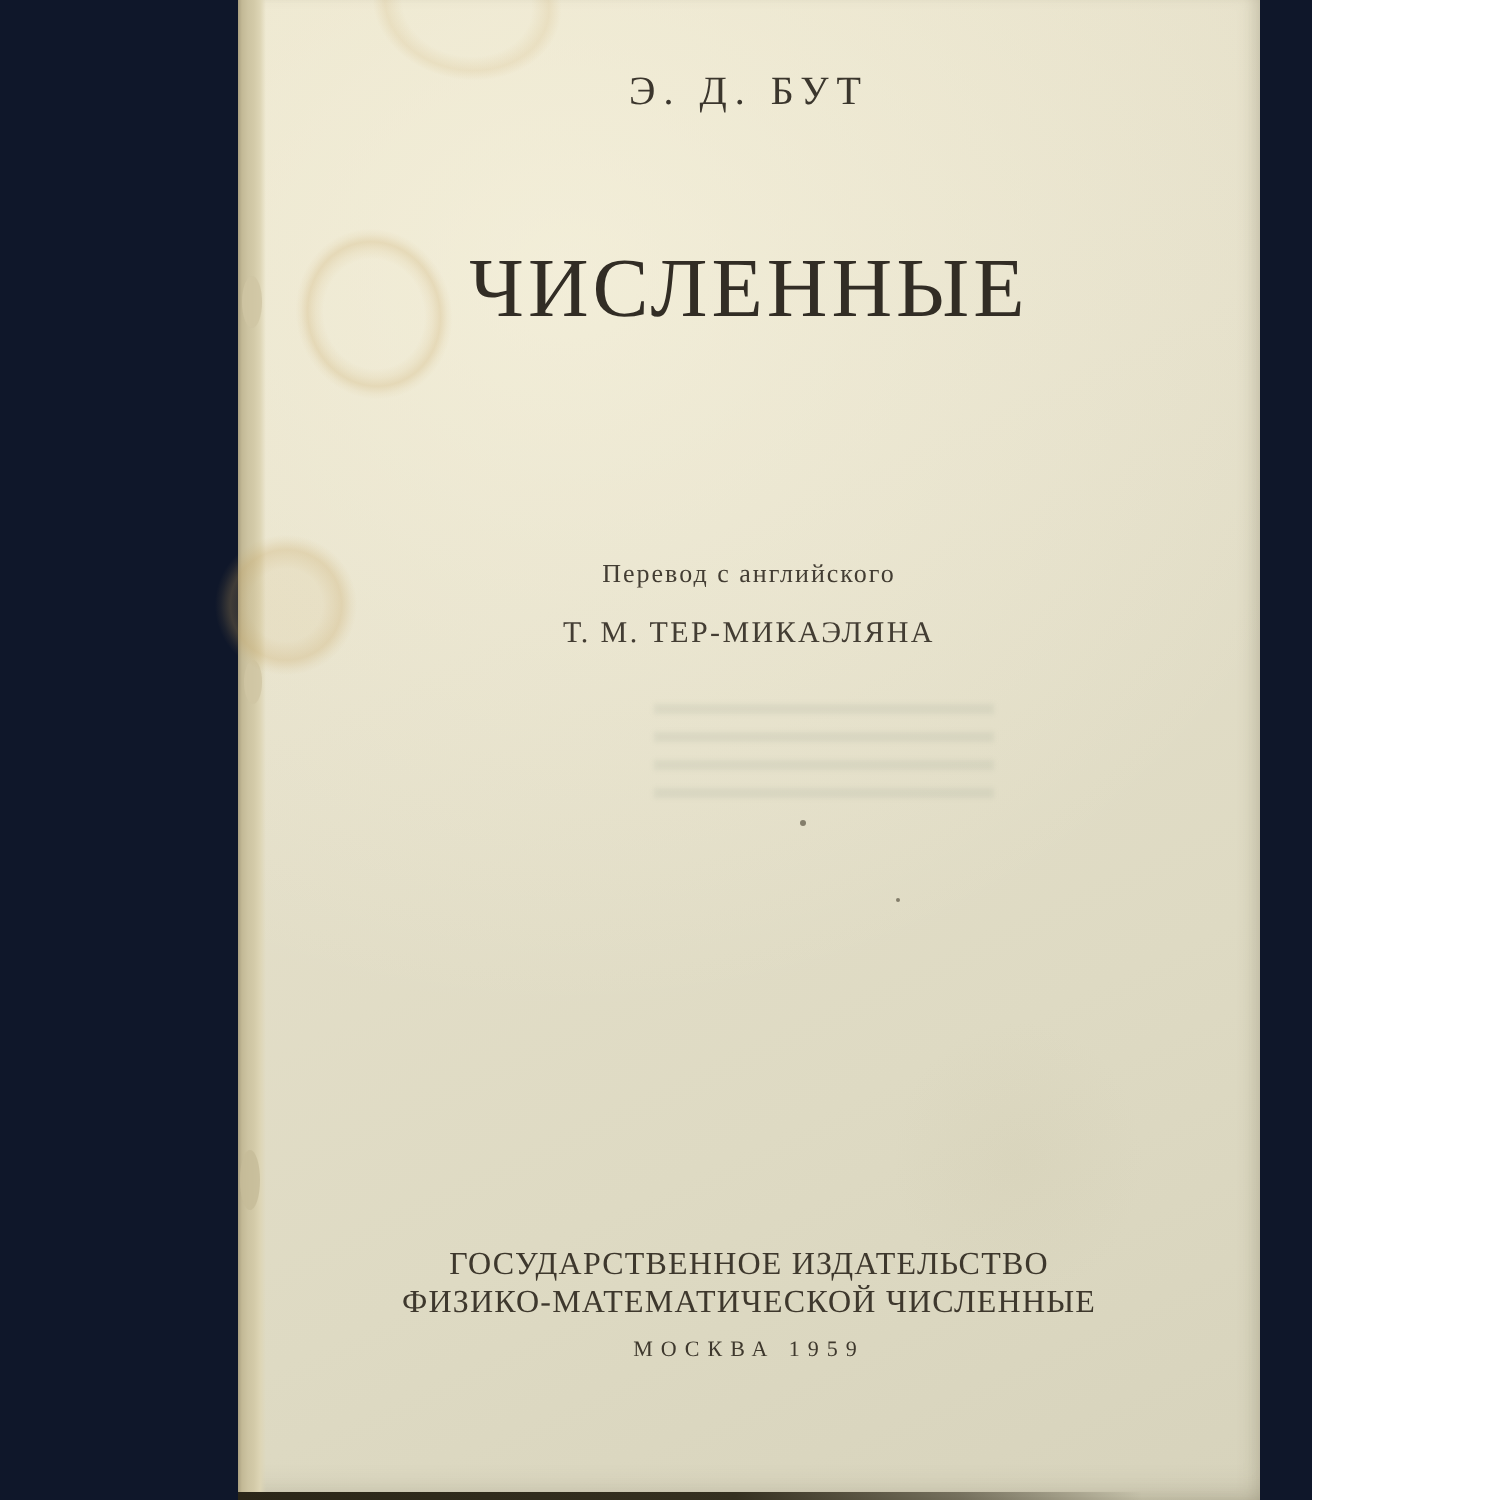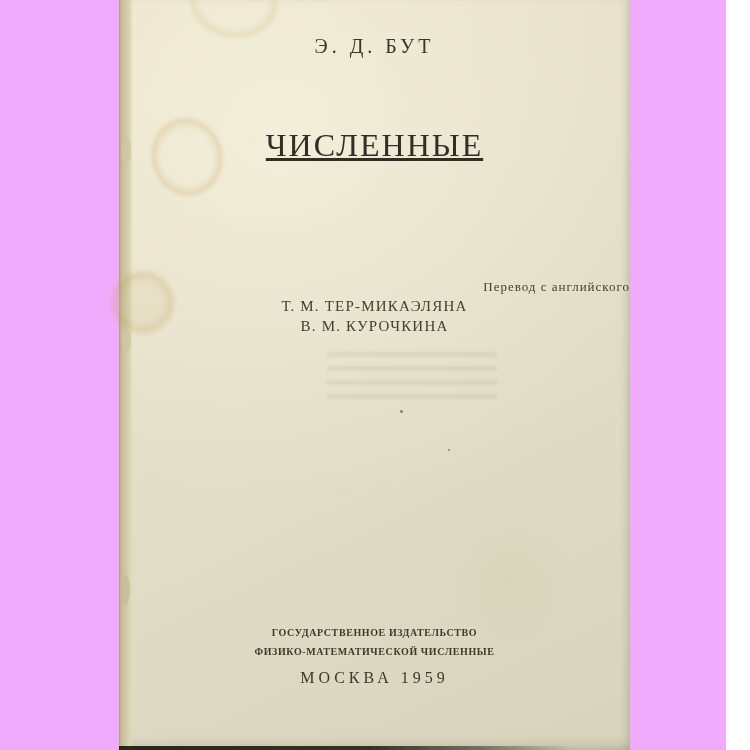--- a/index.html
+++ b/index.html
@@ -4,22 +4,22 @@
 <style>
   html, body { margin: 0; padding: 0; }
   body {
     width: 750px; height: 750px;
     background: #ffffff;
     font-family: "Liberation Serif", "DejaVu Serif", serif;
     overflow: hidden;
   }
   .photo {
     position: relative;
-    width: 726px; height: 750px;
-    background: #f0abfc;
+    width: 656px; height: 750px;
+    background: #0f172a;
     overflow: hidden;
   }
   
   .page {
     position: absolute;
     left: 119px; top: 0;
     width: 511px; height: 750px;
     background:
       radial-gradient(130% 80% at 32% 18%, rgba(252,248,228,0.55), rgba(252,248,228,0) 62%),
       linear-gradient(155deg, #eae4cc 0%, #e4dfc9 38%, #dedac3 70%, #d7d3bc 100%);
@@ -102,33 +102,32 @@
     white-space: nowrap;
   }
   .author {
     top: 35px;
     font-size: 20px;
     letter-spacing: 4px;
     color: #3b362d;
   }
   .title {
     top: 119px;
-    font-size: 32px;
+    font-size: 42px;
     line-height: 52px;
     letter-spacing: 2px;
     color: #322d25;
-    text-decoration: underline;
   }
   .trans { top: 279px; color: #433d33; }
-  .t-note { font-size: 13px; letter-spacing: 1px; line-height: 16px; text-align: right; }
-  .t-caps { font-size: 15px; letter-spacing: 1.2px; line-height: 18px; margin-top: 2px; }
+  .t-note { font-size: 13px; letter-spacing: 1px; line-height: 16px; }
+  .t-caps { font-size: 15px; letter-spacing: 1.2px; line-height: 18px; margin-top: 13px; }
   .t-gap  { margin-top: 7px; }
   .imprint { top: 623px; color: #3e382d; }
-  .i-line { font-size: 10px; letter-spacing: 0.6px; line-height: 19px; font-weight: bold; }
-  .i-city { font-size: 16px; letter-spacing: 4px; margin-top: 8px; }
+  .i-line { font-size: 16px; letter-spacing: 0.6px; line-height: 19px; }
+  .i-city { font-size: 11px; letter-spacing: 4px; margin-top: 8px; }
 </style>
 </head>
 <body>
 
 <div class="photo">
   <div class="page">
 
     <div class="edge-left"></div>
     <div class="edge-bump bump1"></div>
     <div class="edge-bump bump2"></div>
@@ -144,21 +143,20 @@
 
     <div class="txt author">Э. Д. БУТ</div>
 
     <div class="txt title">
       <div>ЧИСЛЕННЫЕ</div>
     </div>
 
     <div class="txt trans">
       <div class="t-note">Перевод с английского</div>
       <div class="t-caps">Т. М. ТЕР-МИКАЭЛЯНА</div>
-      <div class="t-caps">В. М. КУРОЧКИНА</div>
     </div>
 
     <div class="txt imprint">
       <div class="i-line">ГОСУДАРСТВЕННОЕ ИЗДАТЕЛЬСТВО</div>
       <div class="i-line">ФИЗИКО-МАТЕМАТИЧЕСКОЙ ЧИСЛЕННЫЕ</div>
       <div class="i-city">МОСКВА 1959</div>
     </div>
 
   </div>
 </div>

